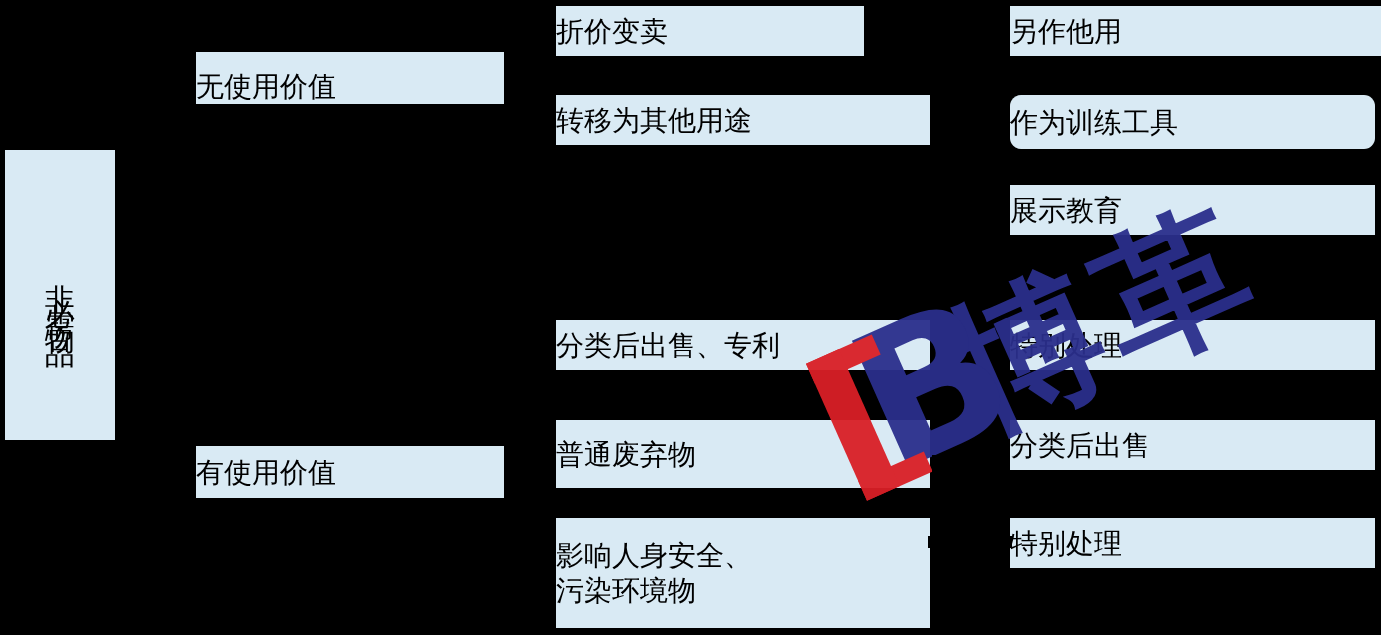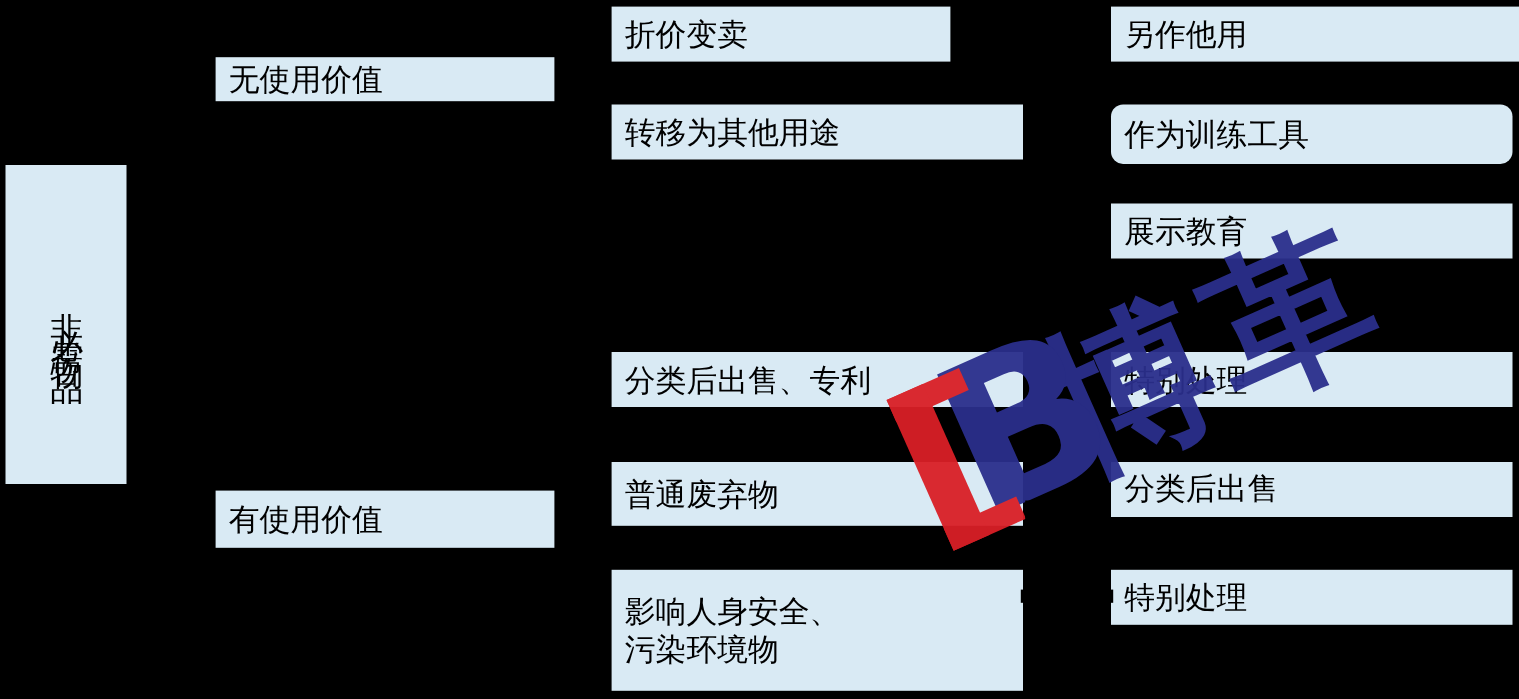--- a/index.html
+++ b/index.html
@@ -10,21 +10,20 @@
     background:#000;
     overflow:hidden;
     font-family:"DejaVu Sans","Liberation Sans",sans-serif;
   }
   .box{
     position:absolute;
     background:#d9eaf4;
     color:#000;
     display:flex;
     align-items:center;
-    padding-left:12px;
     box-sizing:border-box;
     font-size:28px;
     z-index:2;
     line-height:1.25;
   }
   .box.multiline{
     flex-direction:column;
     align-items:flex-start;
     justify-content:center;
   }
@@ -92,41 +91,41 @@
 </style>
 </head>
 <body>
 
 <div class="canvas">
 
   <div class="box root" style="left:5px;top:150px;width:110px;height:290px;">
     <span class="vtext">非必需物品</span>
   </div>
 
-  <div class="box" style="left:196px;top:52px;width:308px;height:40px;">
+  <div class="box" style="left:196px;top:52px;width:308px;height:52px;align-items:flex-end;">
     <span>无使用价值</span>
   </div>
 
   <div class="box" style="left:196px;top:446px;width:308px;height:52px;text-align:center;">
     <span>有使用价值</span>
   </div>
 
   <div class="box" style="left:556px;top:6px;width:308px;height:50px;">
     <span>折价变卖</span>
   </div>
 
   <div class="box" style="left:556px;top:95px;width:374px;height:50px;align-items:center;">
     <span>转移为其他用途</span>
   </div>
 
   <div class="box" style="left:556px;top:320px;width:374px;height:50px;">
     <span>分类后出售、专利</span>
   </div>
 
-  <div class="box" style="left:556px;top:420px;width:374px;height:58px;">
+  <div class="box" style="left:556px;top:420px;width:374px;height:68px;">
     <span>普通废弃物</span>
   </div>
 
   <div class="box multiline" style="left:556px;top:518px;width:374px;height:110px;">
     <span>影响人身安全、</span>
     <span>污染环境物</span>
   </div>
 
   <div class="box" style="left:1010px;top:6px;width:413px;height:50px;">
     <span>另作他用</span>

